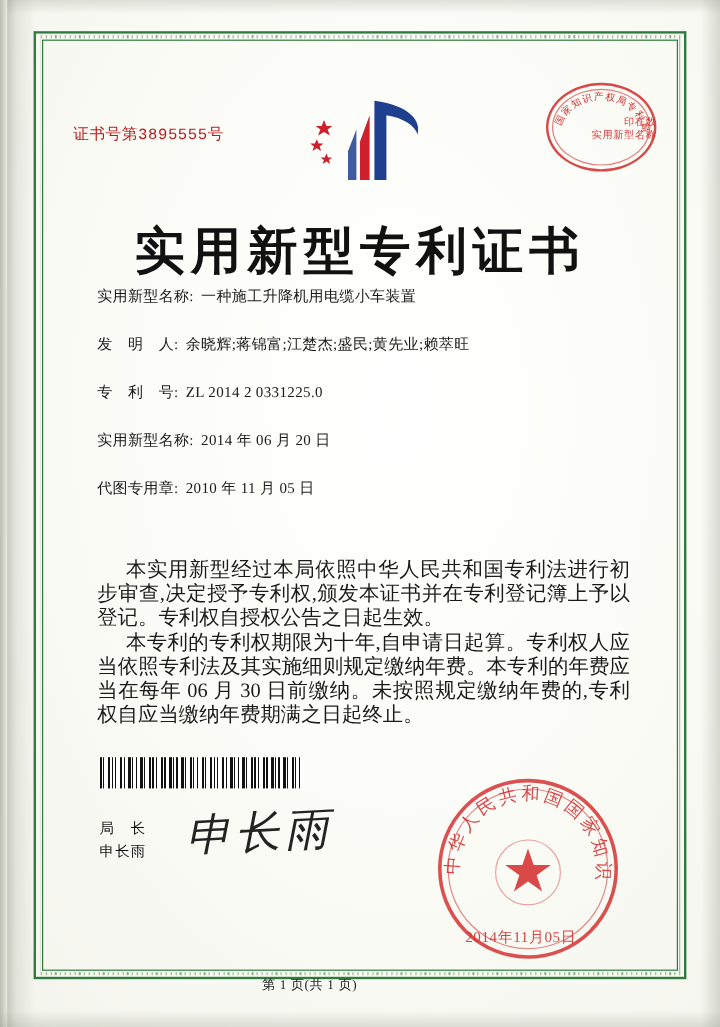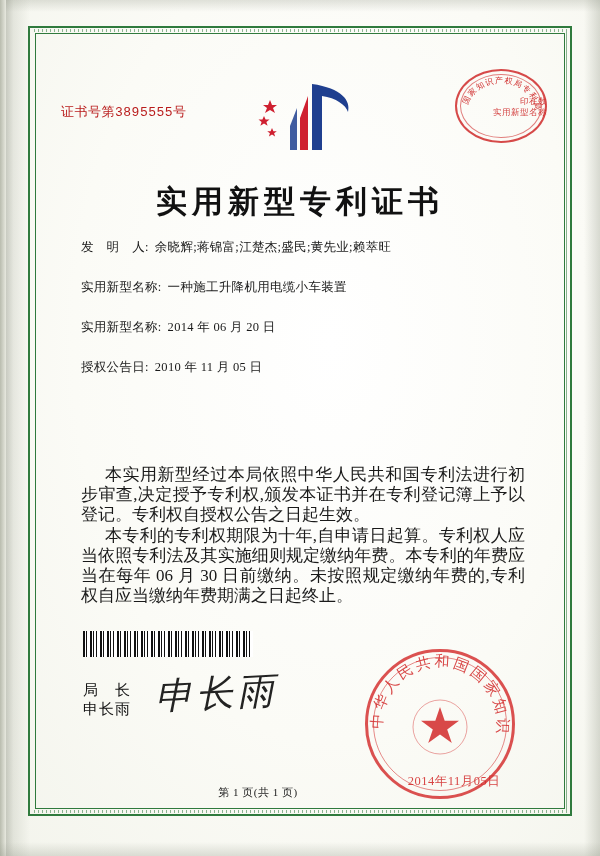--- a/index.html
+++ b/index.html
@@ -162,21 +162,21 @@
     opacity: 0.9;
   }
 
   
   .title {
     position: absolute;
     left: 0;
     top: 148px;
     width: 530px;
     text-align: center;
-    font-size: 31px;
+    font-size: 42px;
     font-weight: bold;
     letter-spacing: 5px;
     color: #111;
     font-family: "DejaVu Serif", "Liberation Serif", serif;
   }
 
   
   .fields {
     position: absolute;
     left: 46px;
@@ -230,21 +230,21 @@
         #111 7px 9px, #fff 9px 10px,
         #111 10px 11px, #fff 11px 13px,
         #111 13px 14px, #fff 14px 17px);
   }
 
   
   .director {
     position: absolute;
     left: 48px;
     top: 648px;
-    font-size: 15px;
+    font-size: 12px;
     line-height: 19px;
     color: #111;
     letter-spacing: 1px;
   }
   .signature {
     position: absolute;
     left: 120px;
     top: 636px;
     font-size: 37px;
     color: #111;
@@ -272,35 +272,35 @@
   }
   .seal .ring2 {
     position: absolute;
     left: 8px; top: 8px; right: 8px; bottom: 8px;
     border: 1px solid #d32b2b;
     border-radius: 50%;
     opacity: 0.55;
   }
   .seal-date {
     position: absolute;
-    left: 344px;
+    left: 324px;
     top: 740px;
     width: 150px;
     text-align: center;
     color: #d32b2b;
     font-size: 12.5px;
     letter-spacing: 0.5px;
     opacity: 0.88;
   }
 
   
   .footer {
     position: absolute;
     left: 0;
-    top: 752px;
+    top: 780px;
     width: 446px;
     text-align: center;
     font-size: 11px;
     color: #222;
     letter-spacing: 0.5px;
   }
 </style>
 </head>
 <body>
 
@@ -340,33 +340,37 @@
       <div class="ctext">
         <span>印在数</span><br>
         <span>实用新型名称</span>
       </div>
     </div>
 
     <div class="title">实用新型专利证书</div>
 
     <div class="fields">
       <div class="field-row">
+        <span class="field-label">实用新型名称:</span>
+        <span class="field-value">一种施工升降机用电缆小车装置</span>
+      </div>
+      <div class="field-row">
         <span class="field-label">发　明　人:</span>
         <span class="field-value">余晓辉;蒋锦富;江楚杰;盛民;黄先业;赖萃旺</span>
       </div>
       <div class="field-row">
-        <span class="field-label">实用新型名称:</span>
-        <span class="field-value">一种施工升降机用电缆小车装置</span>
+        <span class="field-label">专　利　号:</span>
+        <span class="field-value">ZL 2014 2 0331225.0</span>
       </div>
       <div class="field-row">
         <span class="field-label">实用新型名称:</span>
         <span class="field-value">2014 年 06 月 20 日</span>
       </div>
       <div class="field-row">
-        <span class="field-label">授权公告日:</span>
+        <span class="field-label">代图专用章:</span>
         <span class="field-value">2010 年 11 月 05 日</span>
       </div>
     </div>
 
     <div class="paras">
       <p class="para">本实用新型经过本局依照中华人民共和国专利法进行初步审查,决定授予专利权,颁发本证书并在专利登记簿上予以登记。专利权自授权公告之日起生效。</p>
       <p class="para">本专利的专利权期限为十年,自申请日起算。专利权人应当依照专利法及其实施细则规定缴纳年费。本专利的年费应当在每年 06 月 30 日前缴纳。未按照规定缴纳年费的,专利权自应当缴纳年费期满之日起终止。</p>
     </div>
 
     <div class="barcode"></div>

